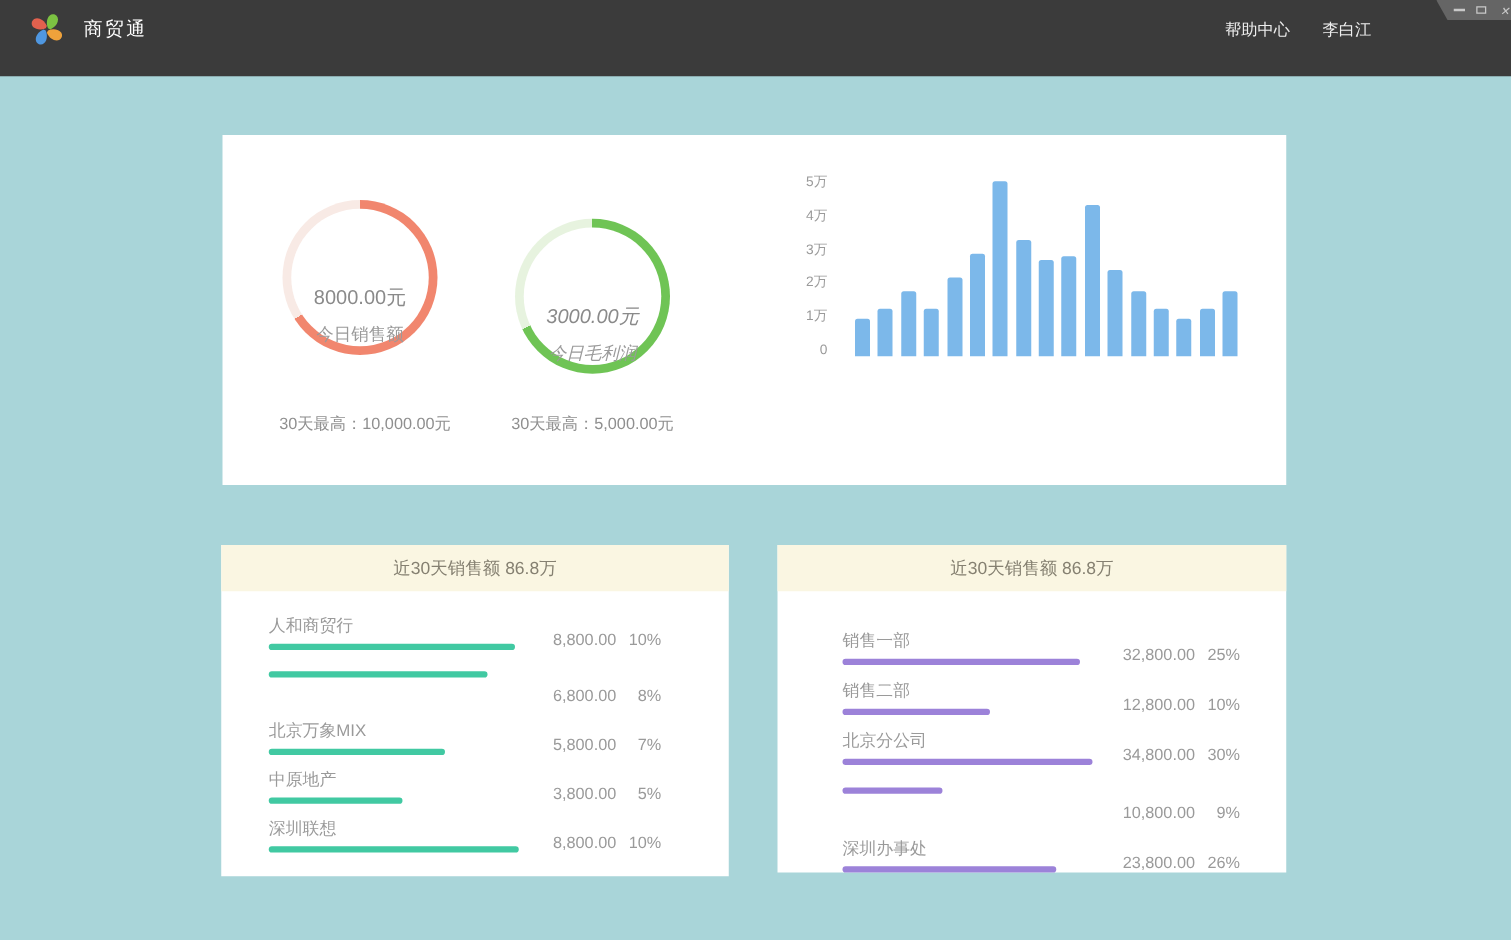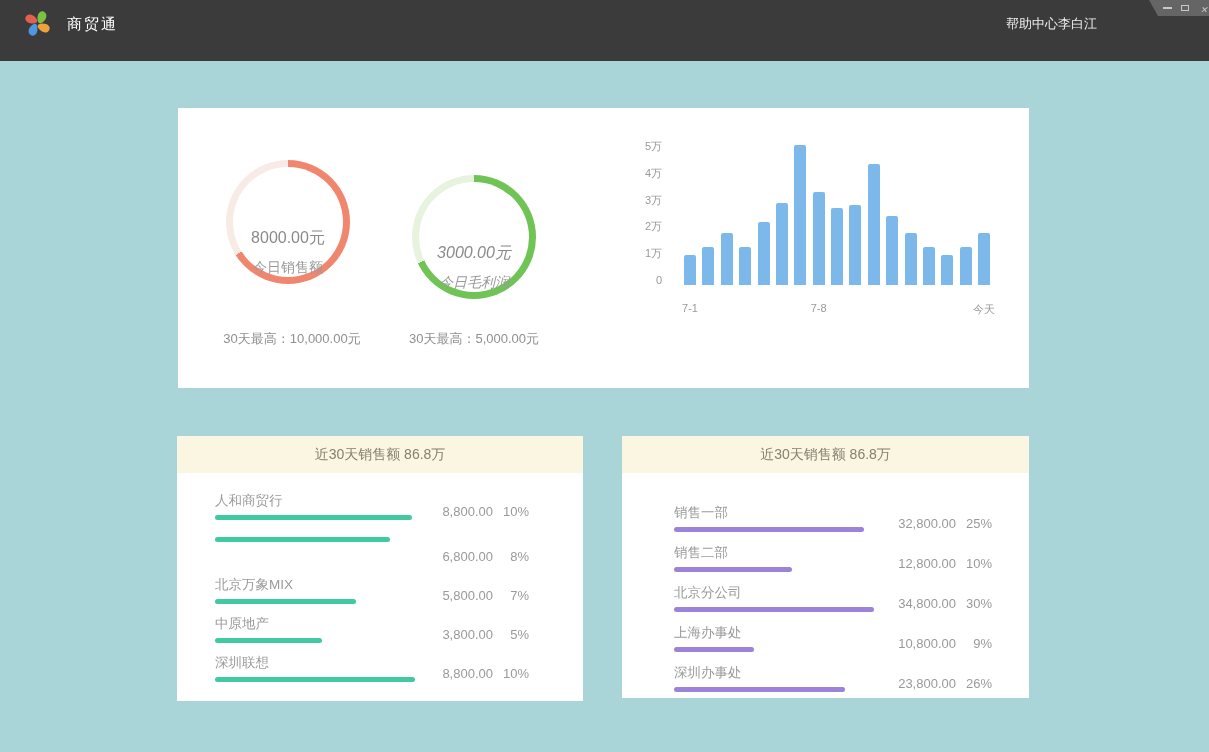--- a/index.html
+++ b/index.html
@@ -6,21 +6,21 @@
   html,body { width:1209px; height:752px; overflow:hidden; }
   body { font-family:"Liberation Sans", sans-serif; background:#A9D5D9; color:#999; }
   .app { position:relative; width:1209px; height:752px; }
 
   
   .titlebar { position:absolute; top:0; left:0; width:100%; height:61px; background:#3B3B3B; }
   .logo { position:absolute; left:22px; top:8px; width:31px; height:31px; }
   .brand { position:absolute; left:67px; top:0; height:47px; line-height:47px;
            font-size:15px; color:#FFFFFF; letter-spacing:2px; }
   .titlebar-nav { position:absolute; right:112px; top:0; height:47px; display:flex;
-                  align-items:center; font-size:13px; color:#EDEDED; }
+                  gap:26px; align-items:center; font-size:13px; color:#EDEDED; }
   .titlebar-nav .nav-item { cursor:pointer; }
   .win-controls { position:absolute; right:0; top:0; width:60px; height:16px; background:#656565;
                   clip-path:polygon(0 0,100% 0,100% 100%,9px 100%);
                   display:flex; align-items:center; padding-left:13px; gap:8px; }
   .win-btn { width:12px; height:12px; display:flex; align-items:center; justify-content:center; cursor:pointer; }
   .glyph-min { width:9px; height:2px; background:#C9C9C9; display:block; }
   .glyph-max { width:8px; height:6px; border:1px solid #C9C9C9; display:block; }
   .glyph-close::before { content:"\2715"; font-size:9px; color:#C9C9C9; line-height:1; }
 
   
@@ -136,25 +136,20 @@
         <div class="bar" style="height: 77px; background: rgb(124, 184, 234);"></div>
         <div class="bar" style="height: 80px; background: rgb(124, 184, 234);"></div>
         <div class="bar" style="height: 121px; background: rgb(124, 184, 234);"></div>
         <div class="bar" style="height: 69px; background: rgb(124, 184, 234);"></div>
         <div class="bar" style="height: 52px; background: rgb(124, 184, 234);"></div>
         <div class="bar" style="height: 38px; background: rgb(124, 184, 234);"></div>
         <div class="bar" style="height: 30px; background: rgb(124, 184, 234);"></div>
         <div class="bar" style="height: 38px; background: rgb(124, 184, 234);"></div>
         <div class="bar" style="height: 52px; background: rgb(124, 184, 234);"></div>
       </div>
-    <div class="chart-x" id="chart-x">
-        <span style="left: 6px;">7-1</span>
-        <span style="left: 134.625px;">7-8</span>
-        <span style="left: 300px;">今天</span>
-      </div>
   </div>
 
   <div class="rank-card rank-customers">
     <div class="rank-header">近30天销售额 86.8万</div>
     <div class="rank-body" id="rank-customers-body">
         <div class="rank-row">
           <div class="row-name">人和商贸行</div>
           <div class="row-bar" style="width: 197px; background: rgb(65, 201, 162);"></div>
           <div class="row-values">
             <span class="row-amount">8,800.00</span>
@@ -216,21 +211,20 @@
         </div>
         <div class="rank-row">
           <div class="row-name">北京分公司</div>
           <div class="row-bar" style="width: 200px; background: rgb(156, 130, 217);"></div>
           <div class="row-values">
             <span class="row-amount">34,800.00</span>
             <span class="row-pct">30%</span>
           </div>
         </div>
         <div class="rank-row">
-          <div class="row-name">上海办事处</div>
           <div class="row-bar" style="width: 80px; background: rgb(156, 130, 217);"></div>
           <div class="row-values">
             <span class="row-amount">10,800.00</span>
             <span class="row-pct">9%</span>
           </div>
         </div>
         <div class="rank-row">
           <div class="row-name">深圳办事处</div>
           <div class="row-bar" style="width: 171px; background: rgb(156, 130, 217);"></div>
           <div class="row-values">

